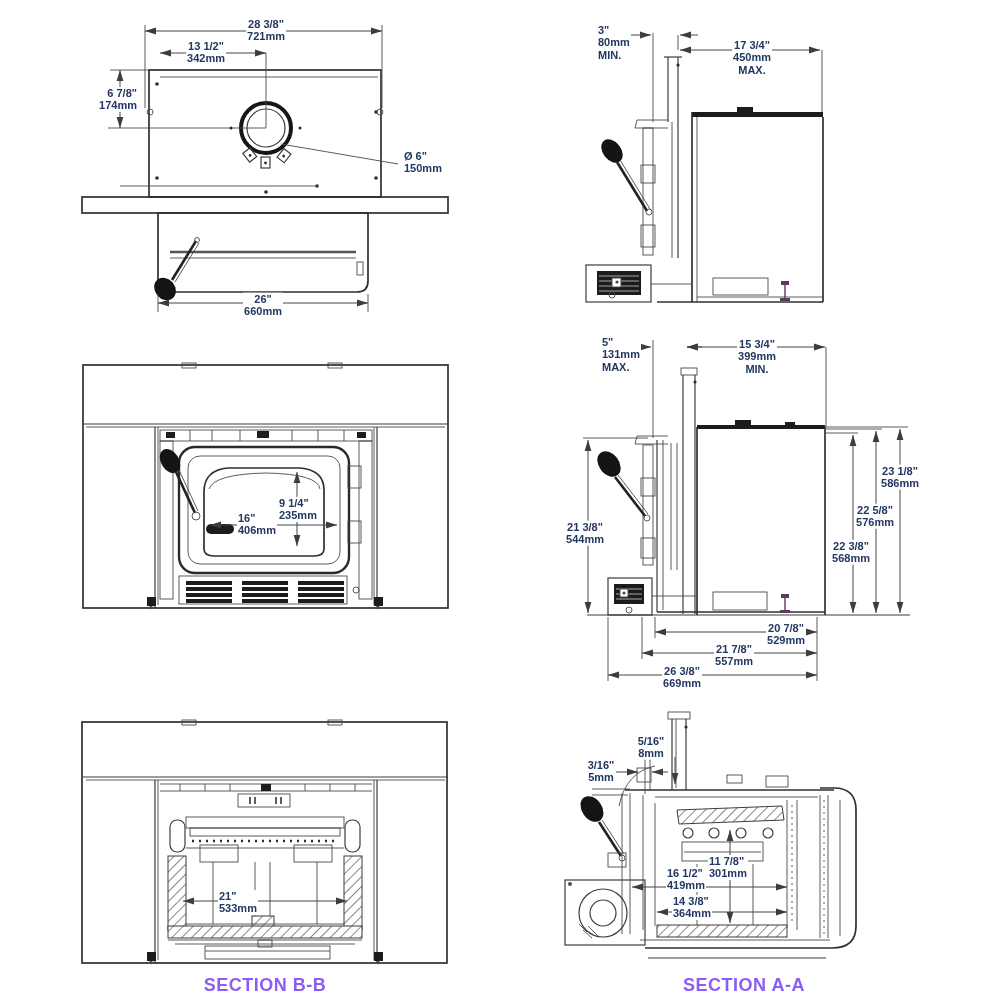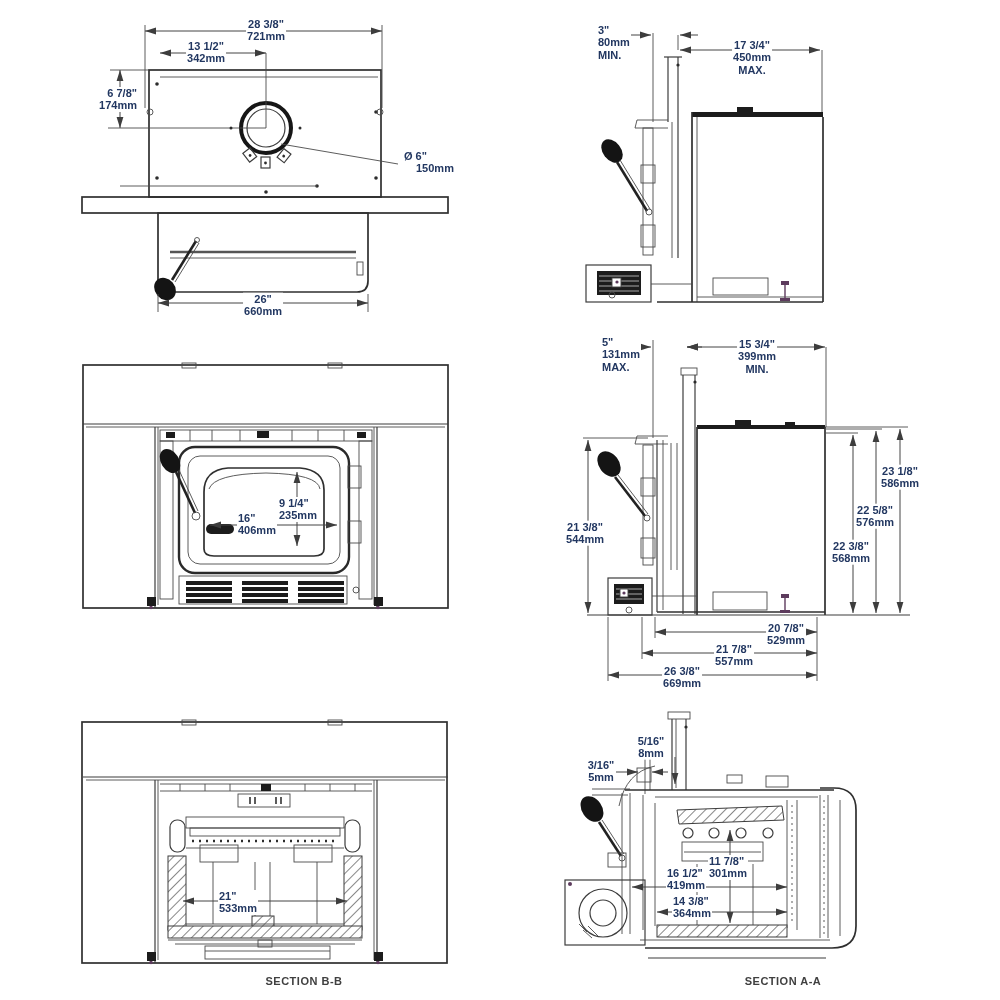--- a/index.html
+++ b/index.html
@@ -13,23 +13,23 @@
   .dimE{stroke:#444;stroke-width:1;fill:none;marker-end:url(#ah);}
   .dk  {fill:#1c1c1c;stroke:none;}
   .dot {fill:#2c2c2c;stroke:none;}
   .pu  {stroke:#5d3b5d;stroke-width:1.4;fill:none;}
   .puf {fill:#5d3b5d;stroke:none;}
   .lbl{position:absolute;font-weight:bold;font-size:11px;line-height:1.12;color:#223761;
        background:#fff;white-space:nowrap;padding:0 1px;z-index:5;}
   .c{transform:translate(-50%,-50%);text-align:center;}
   .l{text-align:left;}
   .r{text-align:right;}
-  .ind{margin-left:12px;}
-  .caption{position:absolute;transform:translateX(-50%);font-weight:bold;font-size:11px;
-       letter-spacing:0.5px;color:#404040;z-index:5;margin-left:39px;}
+  .ind{}
+  .caption{position:absolute;transform:translateX(-50%);font-weight:bold;font-size:18px;
+       letter-spacing:0.5px;color:#8b5cf6;z-index:5;}
 </style>
 </head>
 <body>
 
 <div id="page">
 
 <svg id="art" width="1000" height="1000" viewBox="0 0 1000 1000">
   <defs>
     <marker id="ah" viewBox="0 0 11 8" markerWidth="11" markerHeight="8" refX="11" refY="4" orient="auto-start-reverse">
       <path d="M11,4 L0,0.6 L0,7.4 Z" fill="#3d3d3d"></path>

